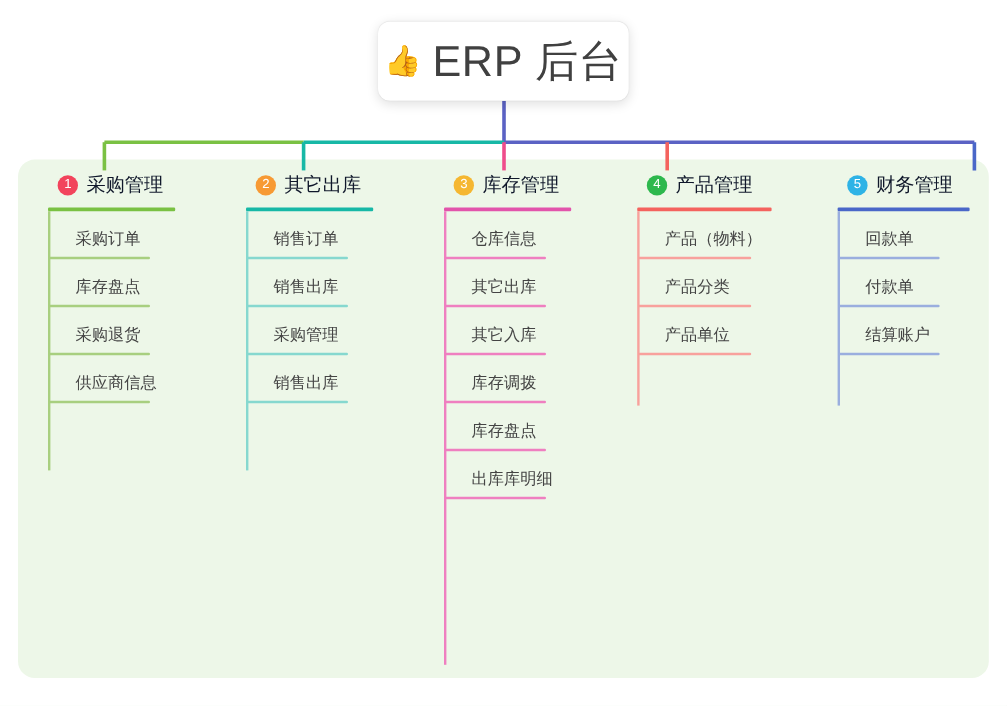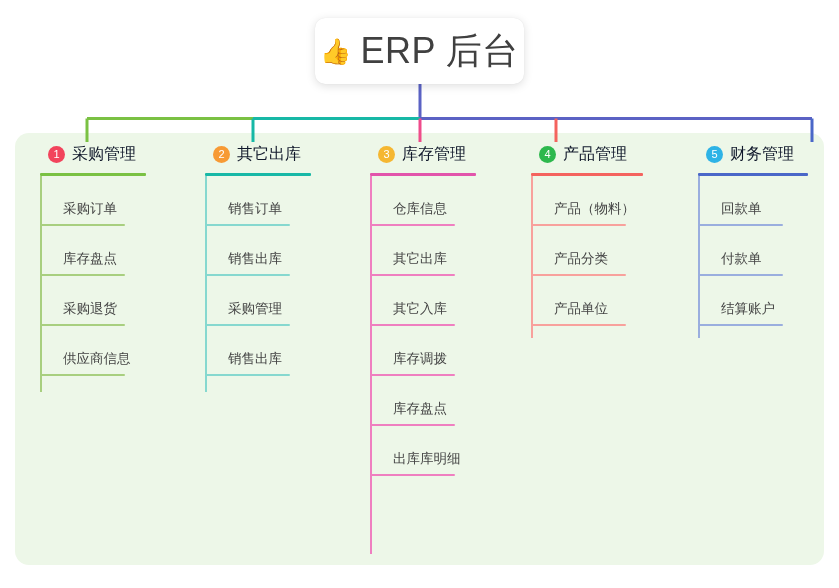--- a/index.html
+++ b/index.html
@@ -103,21 +103,21 @@
     padding-left: 1px;
   }
   .spine {
     position: absolute;
     left: 0px;
     top: 0;
     width: 2px;
   }
   .item {
     position: relative;
-    height: 50px;
+    height: 40px;
     box-sizing: border-box;
   }
   .item-label {
     position: absolute;
     left: 22px;
     bottom: 8px;
     font-size: 13.5px;
     color: #444444;
     white-space: nowrap;
   }

